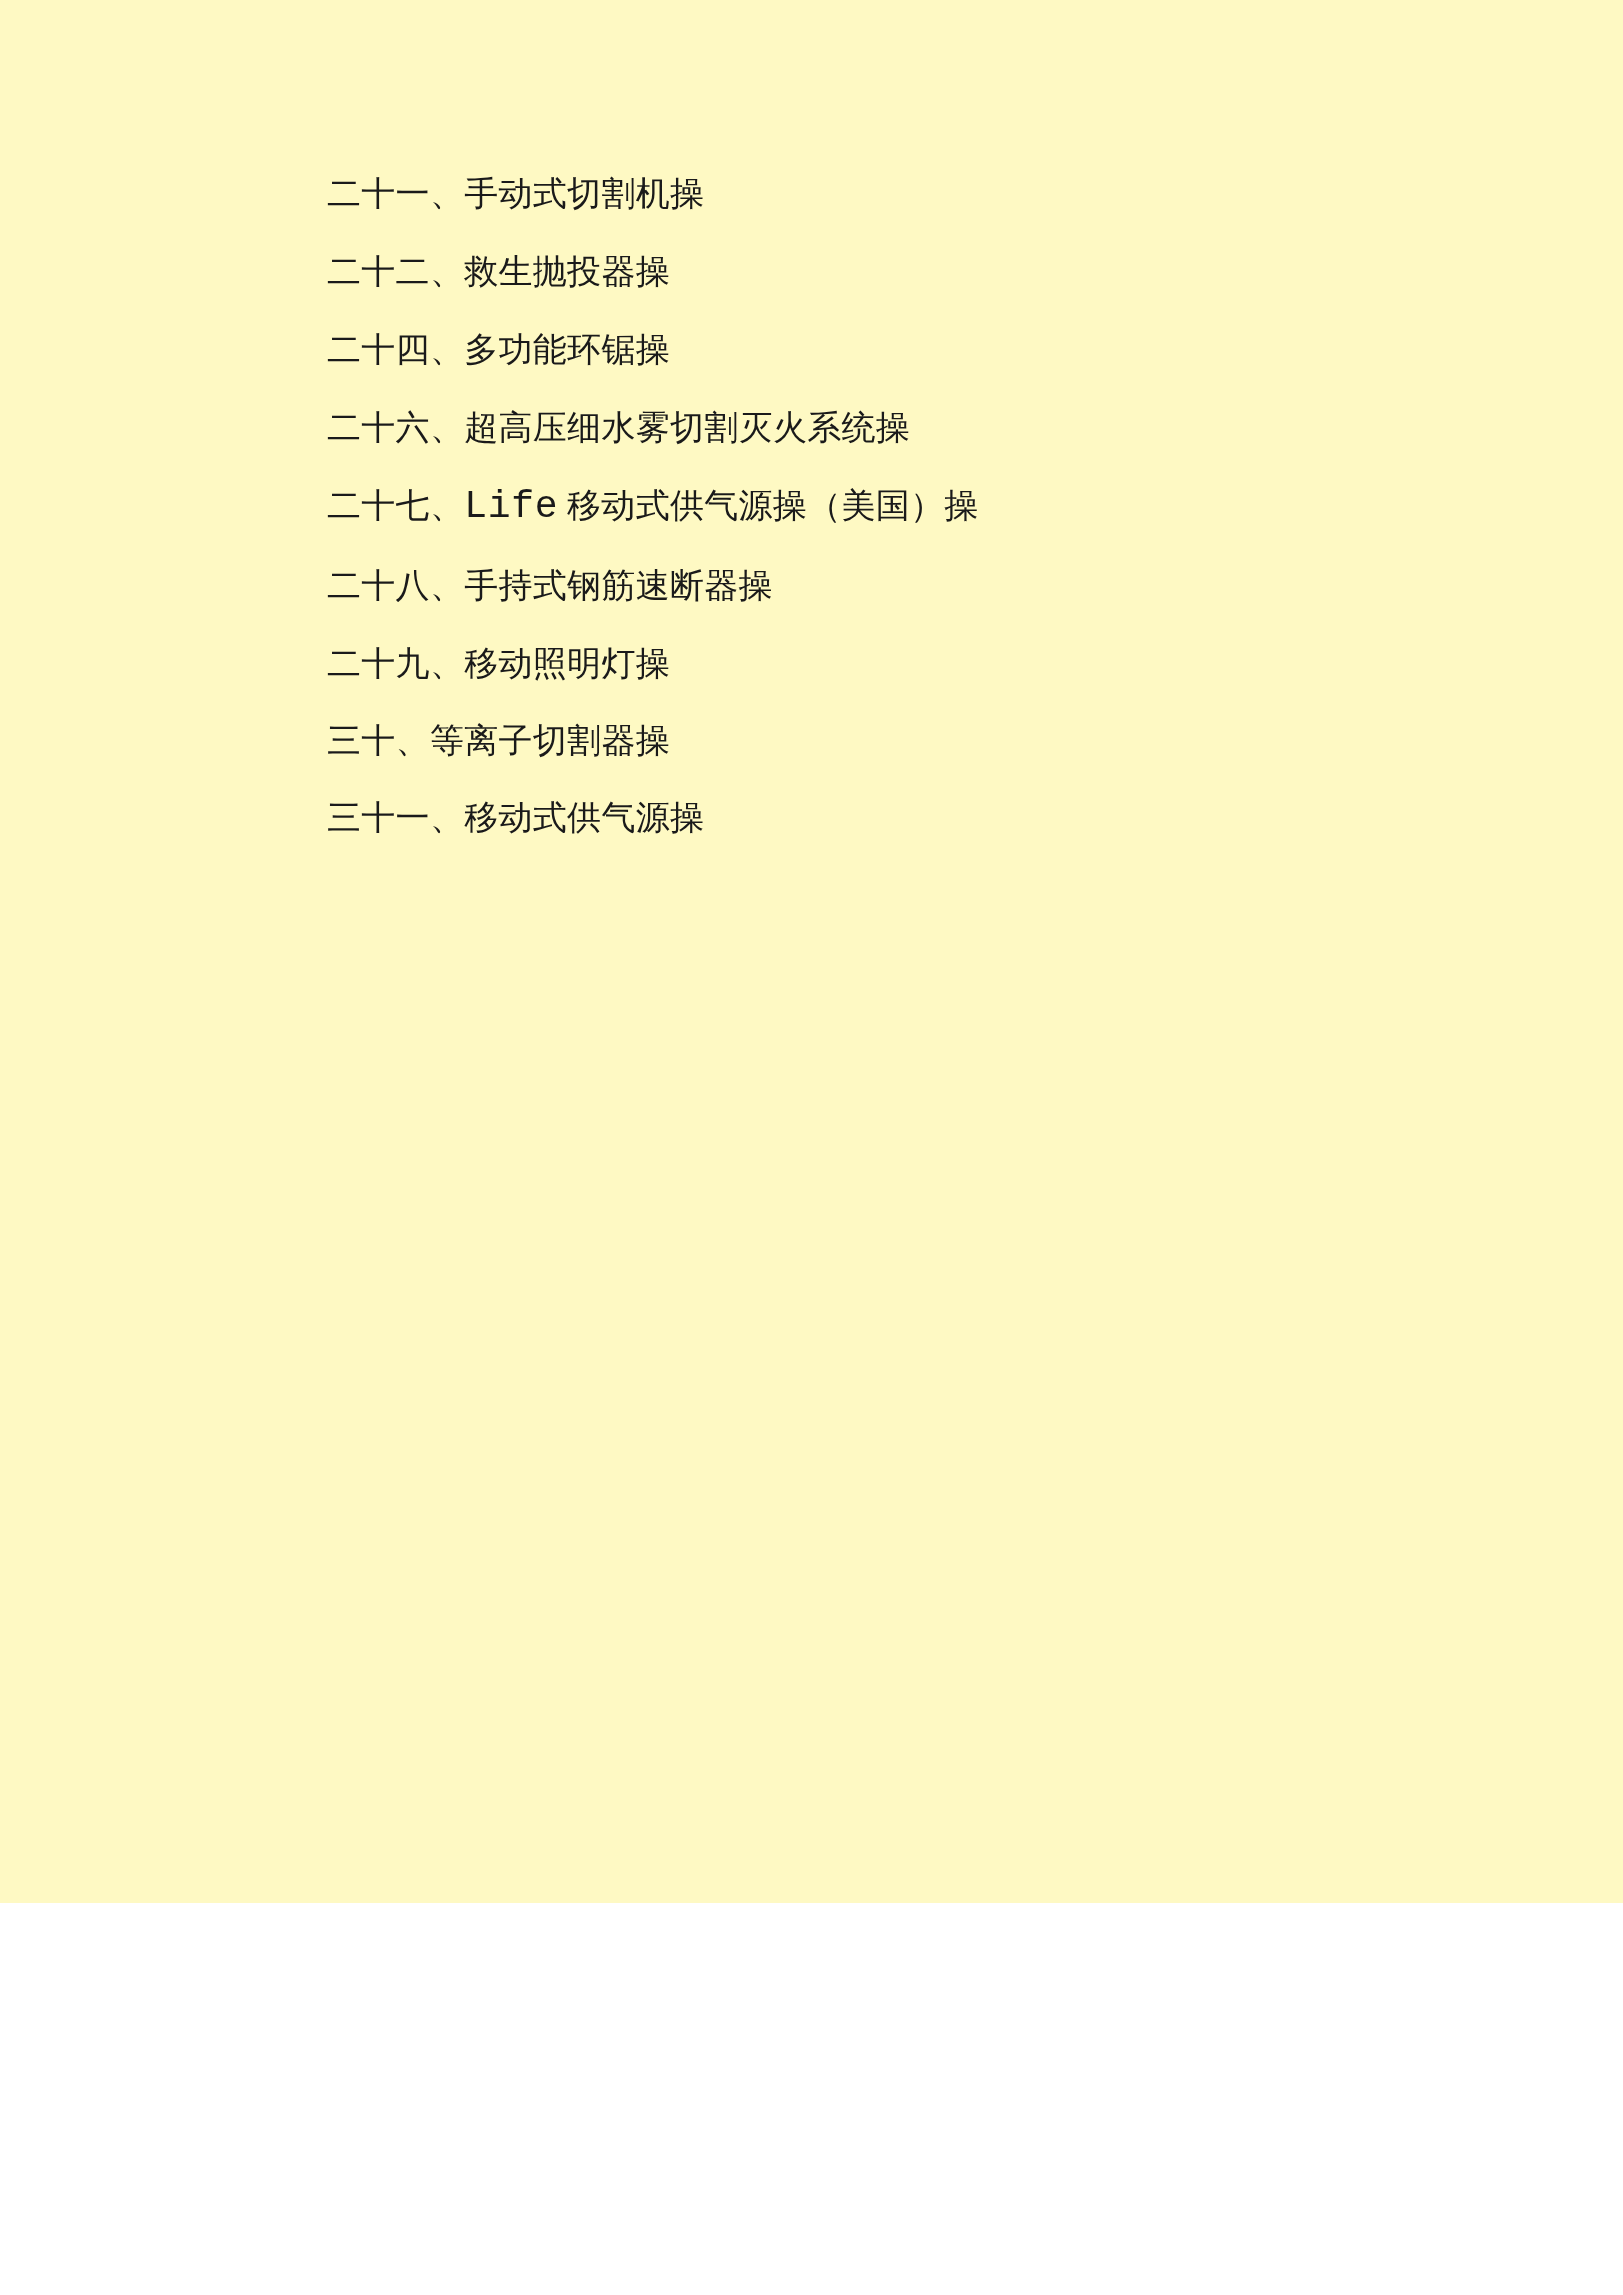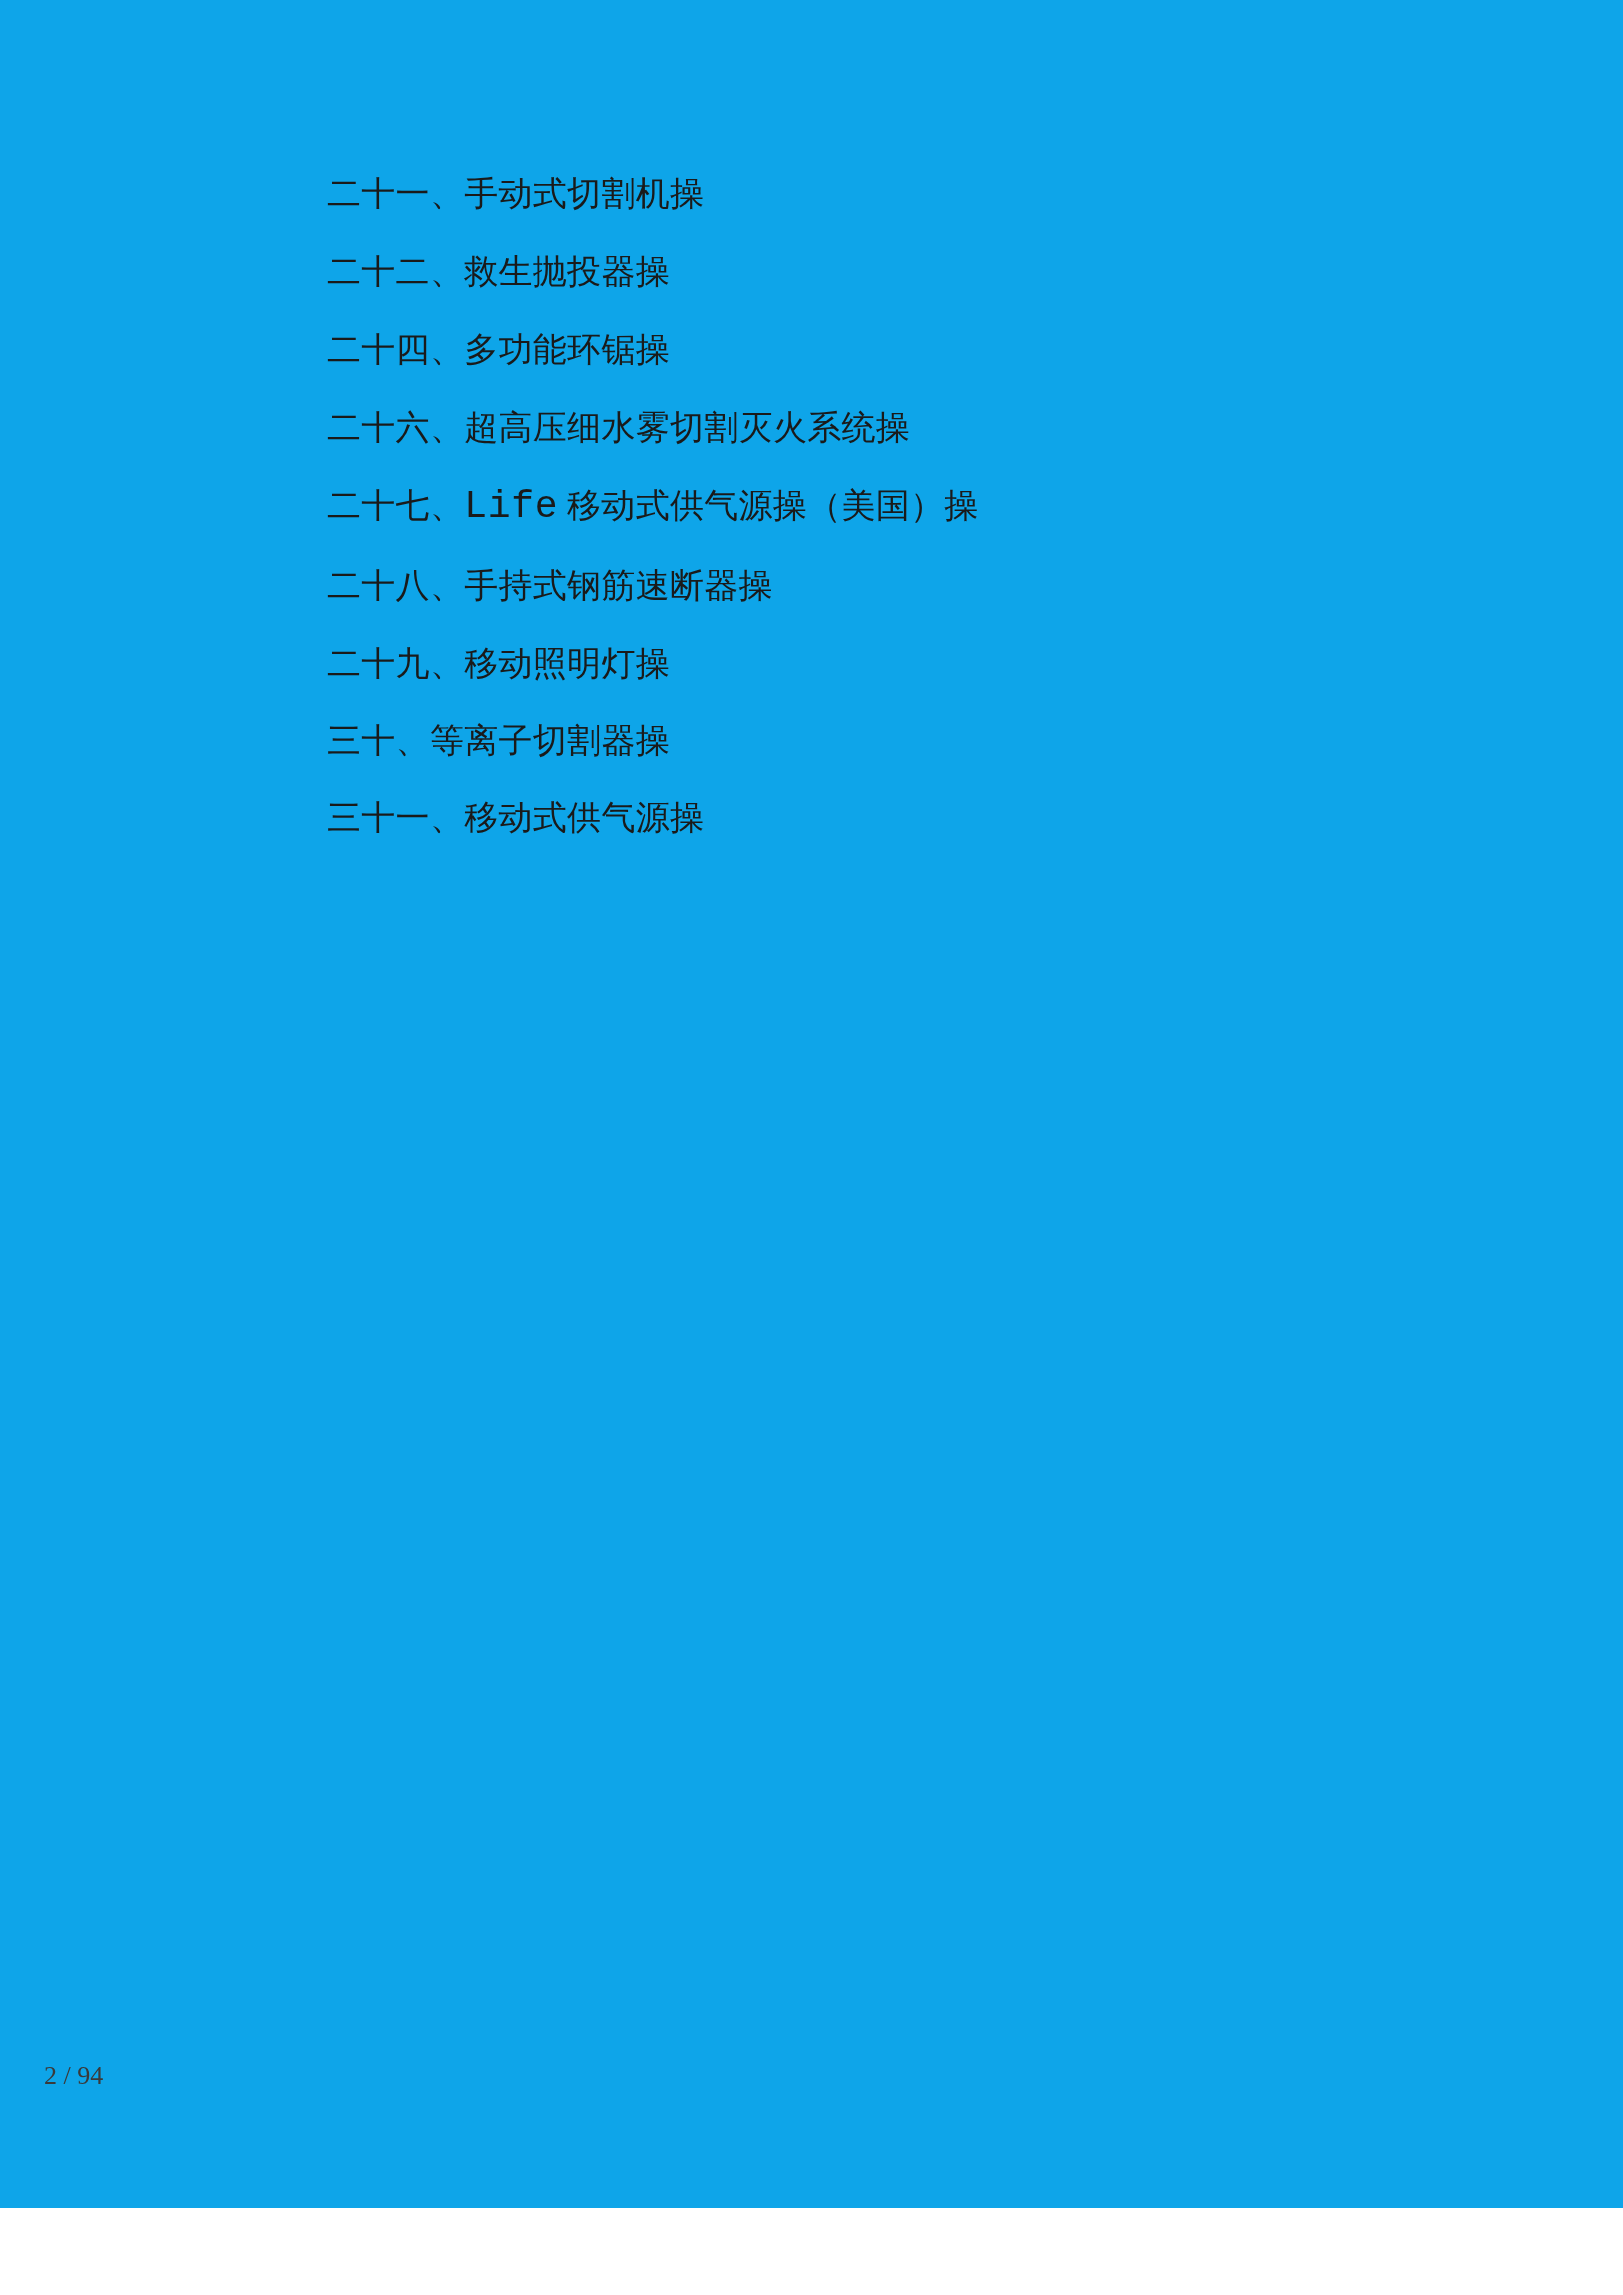--- a/index.html
+++ b/index.html
@@ -7,22 +7,22 @@
     padding: 0;
     background: #ffffff;
   }
   body {
     font-family: "Liberation Serif", "DejaVu Serif", serif;
     color: #000000;
   }
   .page {
     position: relative;
     width: 1623px;
-    height: 2208px;
-    background: #0ea5e9;
+    height: 1903px;
+    background: #fef9c3;
     box-sizing: border-box;
     overflow: hidden;
   }
   .content {
     position: absolute;
     left: 327px;
     top: 154px;
     width: 1021px;
   }
   .toc-line {

